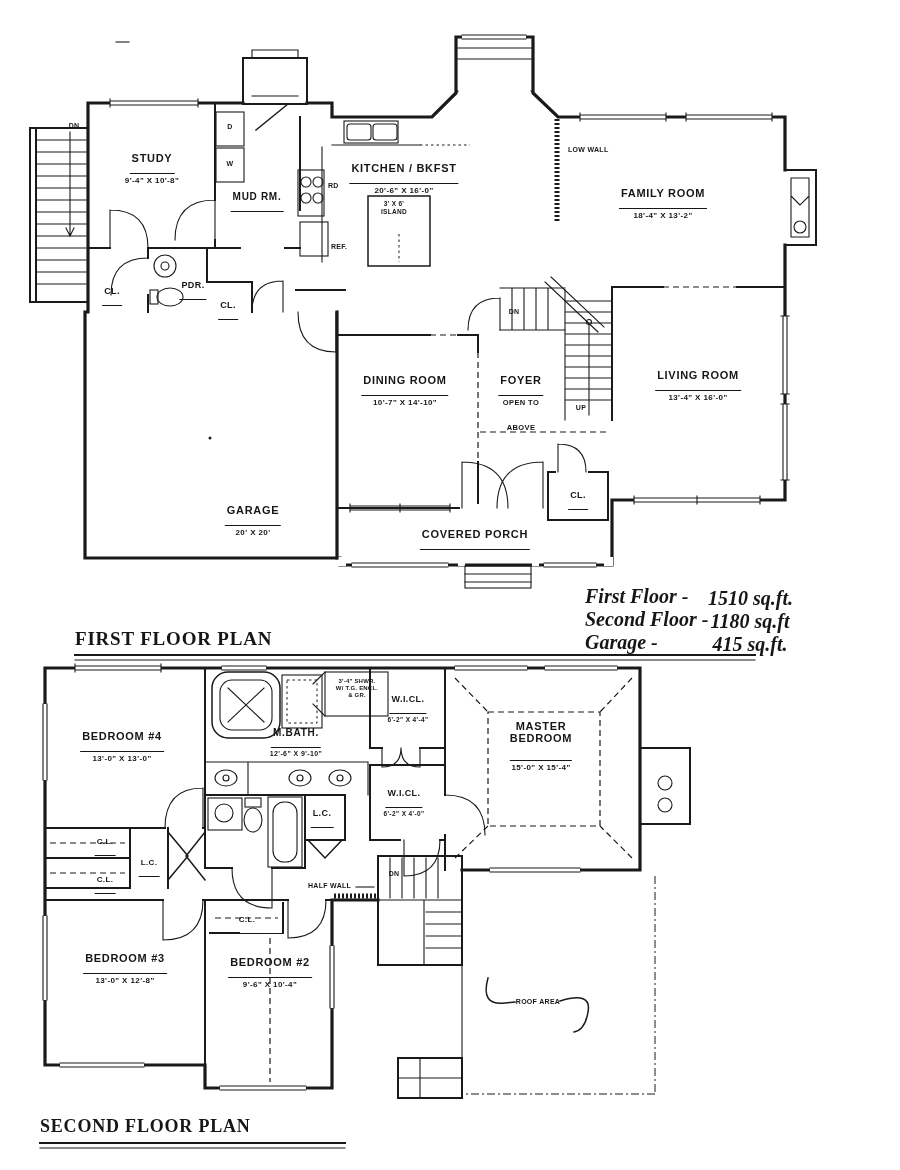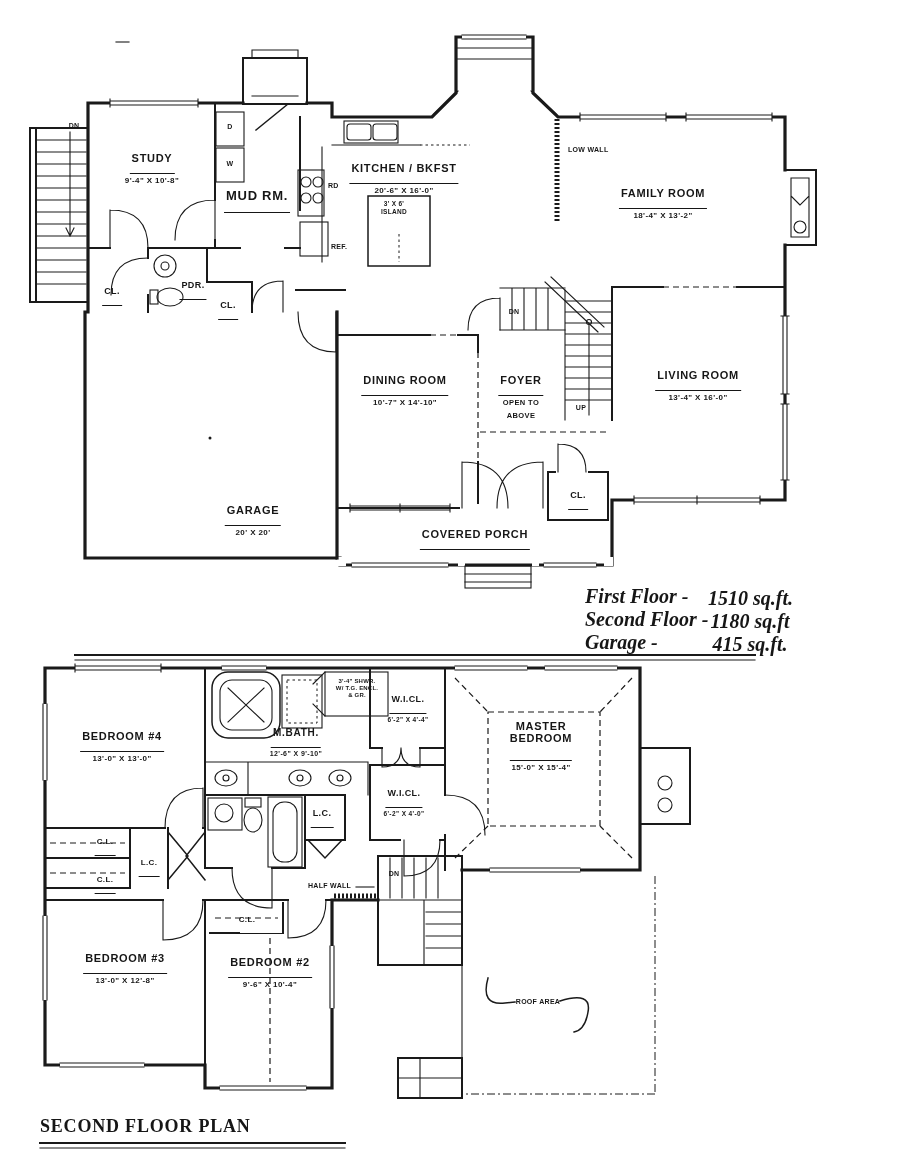--- a/index.html
+++ b/index.html
@@ -262,21 +262,21 @@
       <path class="w2" d="M40,1143 H345"></path>
         <path class="w1" d="M40,1148 H345"></path>
     </g>
   </svg>
 
   <div class="rl" style="left:152px;top:148px">
     <span class="nm">STUDY</span>
     <span class="dm">9'-4" X 10'-8"</span>
   </div>
   <div class="rl" style="left:257px;top:186px">
-    <span class="nm" style="font-size:13px">MUD RM.</span>
+    <span class="nm" style="font-size:10px">MUD RM.</span>
   </div>
   <div class="rl" style="left:404px;top:158px">
     <span class="nm">KITCHEN / BKFST</span>
     <span class="dm">20'-6" X 16'-0"</span>
   </div>
   <div class="isl" style="left:394px;top:200px">
     <span>3' X 6'</span><br>
     <span>ISLAND</span>
   </div>
   <div class="rl" style="left:663px;top:183px">
@@ -284,21 +284,21 @@
     <span class="dm">18'-4" X 13'-2"</span>
   </div>
   <div class="tiny" style="left:568px;top:146px">LOW WALL</div>
   <div class="rl" style="left:405px;top:370px">
     <span class="nm">DINING ROOM</span>
     <span class="dm">10'-7" X 14'-10"</span>
   </div>
   <div class="rl" style="left:521px;top:370px">
     <span class="nm">FOYER</span>
     <span class="sub">OPEN TO</span>
-    <span class="sub" style="margin-top:4px">ABOVE</span>
+    <span class="sub" style="margin-top:16px">ABOVE</span>
   </div>
   <div class="rl" style="left:698px;top:365px">
     <span class="nm">LIVING ROOM</span>
     <span class="dm">13'-4" X 16'-0"</span>
   </div>
   <div class="rl" style="left:253px;top:500px">
     <span class="nm">GARAGE</span>
     <span class="dm">20' X 20'</span>
   </div>
   <div class="rl" style="left:475px;top:524px">
@@ -317,20 +317,21 @@
     <span class="nm">CL.</span>
   </div>
   <div class="tiny c" style="left:230px;top:123px">D</div>
   <div class="tiny c" style="left:230px;top:160px">W</div>
   <div class="tiny" style="left:328px;top:182px">RD</div>
   <div class="tiny" style="left:331px;top:243px">REF.</div>
   <div class="tiny c" style="left:74px;top:122px">DN</div>
   <div class="tiny c" style="left:514px;top:308px">DN</div>
   <div class="tiny c" style="left:581px;top:404px">UP</div>
 
+  <div class="ptitle" style="left:75px;top:628px">FIRST FLOOR PLAN</div>
   <div class="ar-label" style="left:585px;top:585px">First Floor -</div>
   <div class="ar-val" style="left:708px;top:587px">1510 sq.ft.</div>
   <div class="ar-label" style="left:585px;top:608px">Second Floor -</div>
   <div class="ar-val" style="left:708px;top:610px">1180 sq.ft</div>
   <div class="ar-label" style="left:585px;top:631px">Garage -</div>
   <div class="ar-val" style="left:708px;top:633px">415 sq.ft.</div>
 
   <div class="rl" style="left:122px;top:726px">
     <span class="nm">BEDROOM #4</span>
     <span class="dm">13'-0" X 13'-0"</span>

